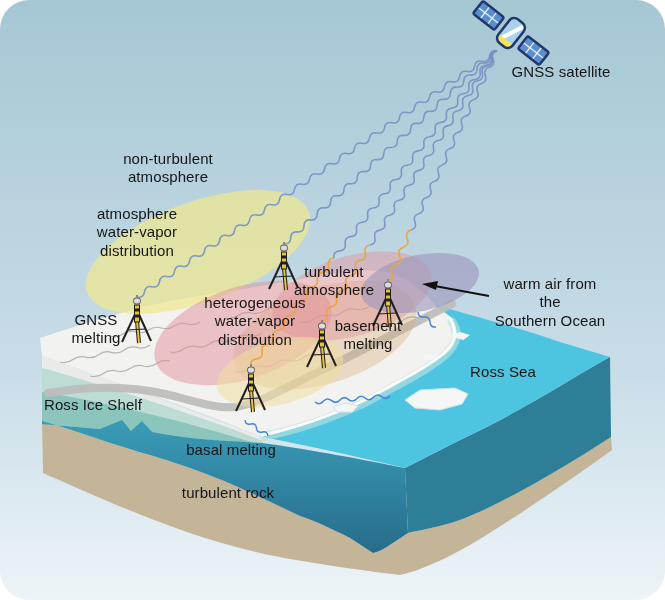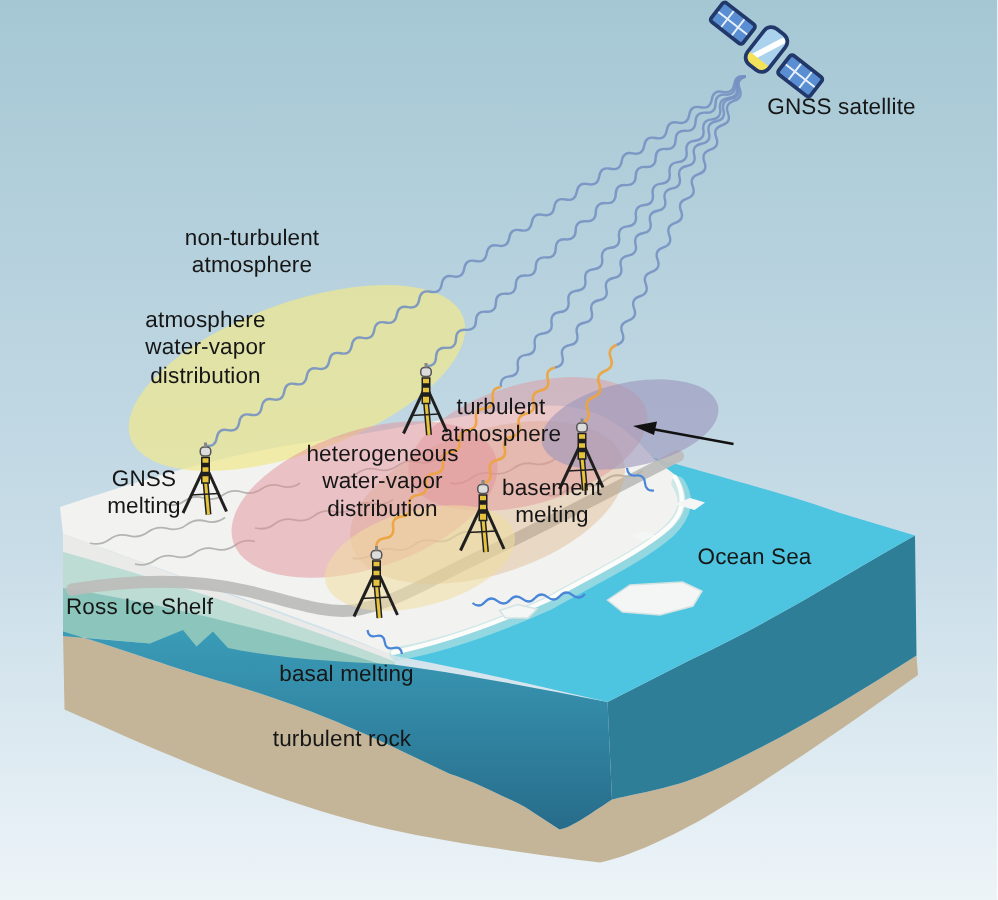--- a/index.html
+++ b/index.html
@@ -1,17 +1,17 @@
 <!DOCTYPE html>
 <html><head>
 <meta charset="utf-8">
 <style>
   html,body{margin:0;padding:0;background:#fff;}
   #stage{position:relative;width:665px;height:600px;overflow:hidden;
-         font-family:"Liberation Sans",sans-serif;}
+         font-family:"Liberation Sans",sans-serif;border-radius:29px;}
   #scene{position:absolute;left:0;top:0;}
   .lbl{position:absolute;transform:translateX(-50%);white-space:pre-line;
        text-align:center;font-size:15px;line-height:1.22;color:#161616;
        font-weight:400;letter-spacing:.1px;}
 </style>
 </head>
 <body>
 
 <div id="stage">
 <svg id="scene" width="665" height="600" viewBox="0 0 665 600">
@@ -202,17 +202,19 @@
 distribution</div>
 <div class="lbl" style="left:96px;top:311px">GNSS
 melting</div>
 <div class="lbl" style="left:334px;top:263px">turbulent
 atmosphere</div>
 <div class="lbl" style="left:255px;top:294px">heterogeneous
 water-vapor
 distribution</div>
 <div class="lbl" style="left:368px;top:317px">basement
 melting</div>
-<div class="lbl" style="left:503px;top:363px">Ocean Sea</div>
+<div class="lbl" style="left:550px;top:275px">warm air from the
+Southern Ocean</div>
+<div class="lbl" style="left:503px;top:363px">Ross Sea</div>
 <div class="lbl" style="left:93px;top:396px">Ross Ice Shelf</div>
 <div class="lbl" style="left:231px;top:441px">basal melting</div>
 <div class="lbl" style="left:228px;top:484px">turbulent rock</div>
 </div>
 
 </body></html>

